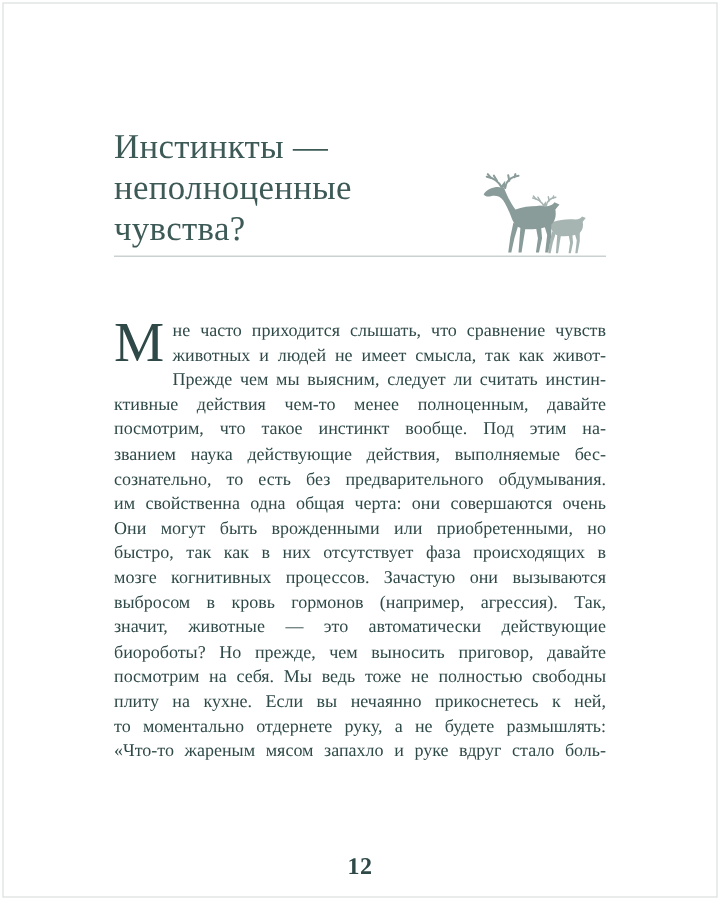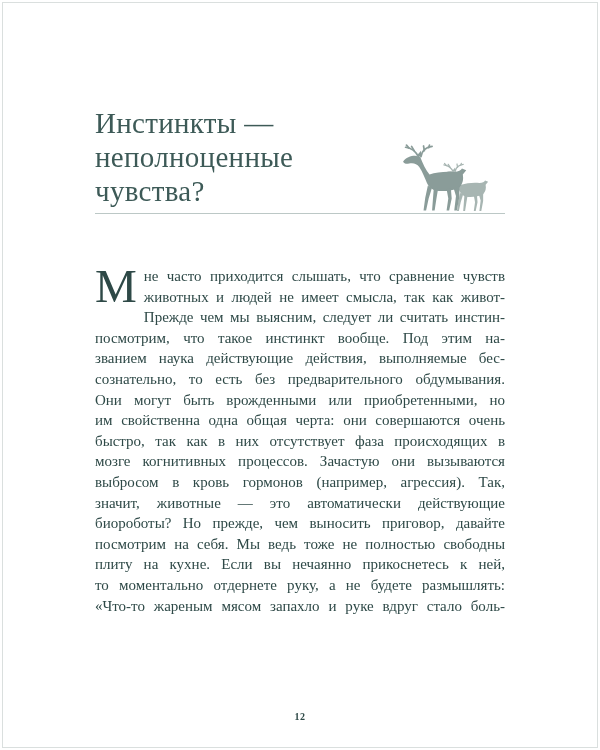--- a/index.html
+++ b/index.html
@@ -67,21 +67,21 @@
     height: 20.6px;
     text-align: justify;
     text-align-last: justify;
   }
   .page-number {
     position: absolute;
     left: 0;
     right: 0;
     top: 711px;
     text-align: center;
-    font-size: 10px;
+    font-size: 20px;
     font-weight: bold;
     letter-spacing: 0.5px;
     color: #2e4947;
   }
 </style>
 </head>
 <body>
 
 <div class="page">
   <div class="scan-border"></div>
@@ -115,25 +115,26 @@
     <use href="#deer-shape" color="#8a9c99"></use>
   </svg>
 
   <div class="rule"></div>
 
   <div class="body-text">
     <span class="drop-cap">М</span>
     <div class="line">не часто приходится слышать, что сравнение чувств</div>
     <div class="line">животных и людей не имеет смысла, так как живот-</div>
     <div class="line">Прежде чем мы выясним, следует ли считать инстин-</div>
+    <div class="line">ктивные действия чем-то менее полноценным, давайте</div>
     <div class="line">посмотрим, что такое инстинкт вообще. Под этим на-</div>
     <div class="line">званием наука действующие действия, выполняемые бес-</div>
     <div class="line">сознательно, то есть без предварительного обдумывания.</div>
+    <div class="line">им свойственна одна общая черта: они совершаются очень</div>
     <div class="line">Они могут быть врожденными или приобретенными, но</div>
-    <div class="line">им свойственна одна общая черта: они совершаются очень</div>
     <div class="line">быстро, так как в них отсутствует фаза происходящих в</div>
     <div class="line">мозге когнитивных процессов. Зачастую они вызываются</div>
     <div class="line">выбросом в кровь гормонов (например, агрессия). Так,</div>
     <div class="line">значит, животные — это автоматически действующие</div>
     <div class="line">биороботы? Но прежде, чем выносить приговор, давайте</div>
     <div class="line">посмотрим на себя. Мы ведь тоже не полностью свободны</div>
     <div class="line">плиту на кухне. Если вы нечаянно прикоснетесь к ней,</div>
     <div class="line">то моментально отдернете руку, а не будете размышлять:</div>
     <div class="line">«Что-то жареным мясом запахло и руке вдруг стало боль-</div>
   </div>

